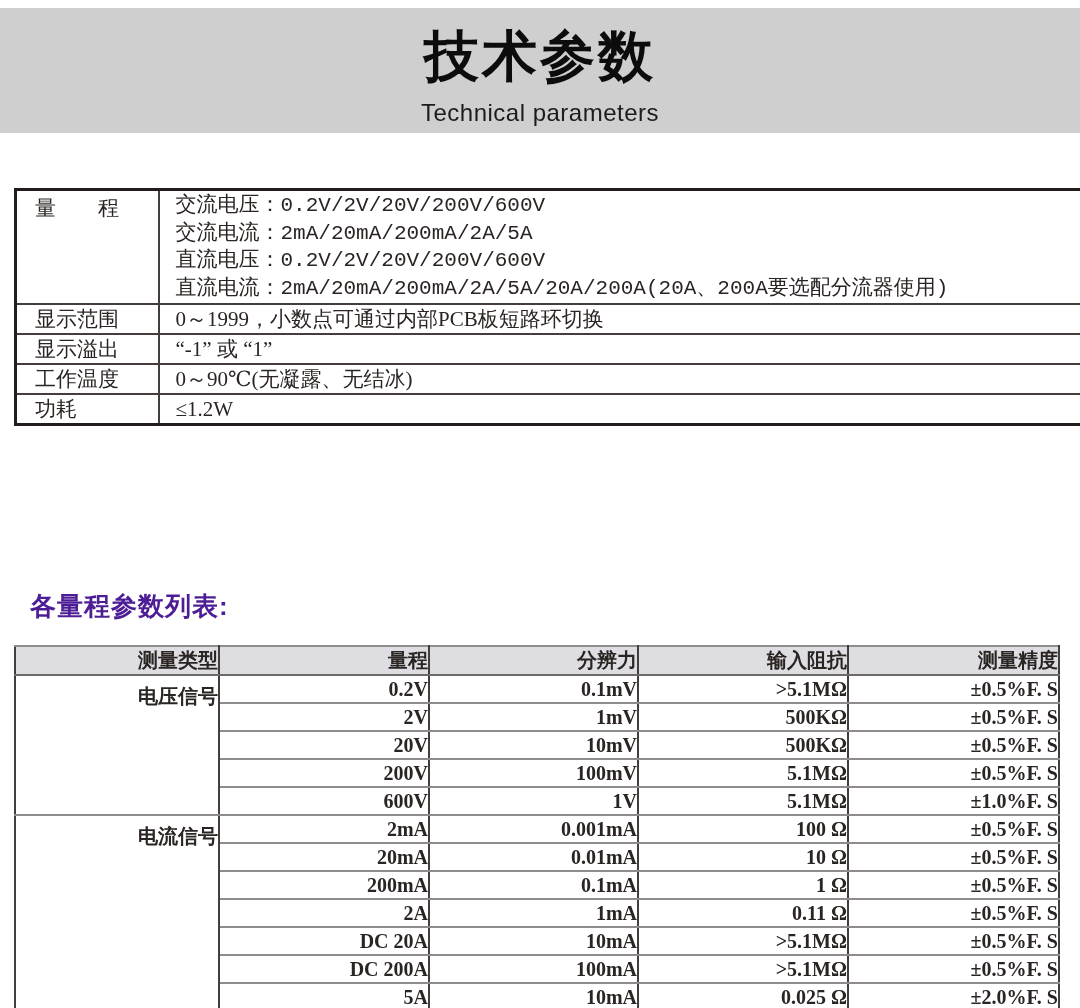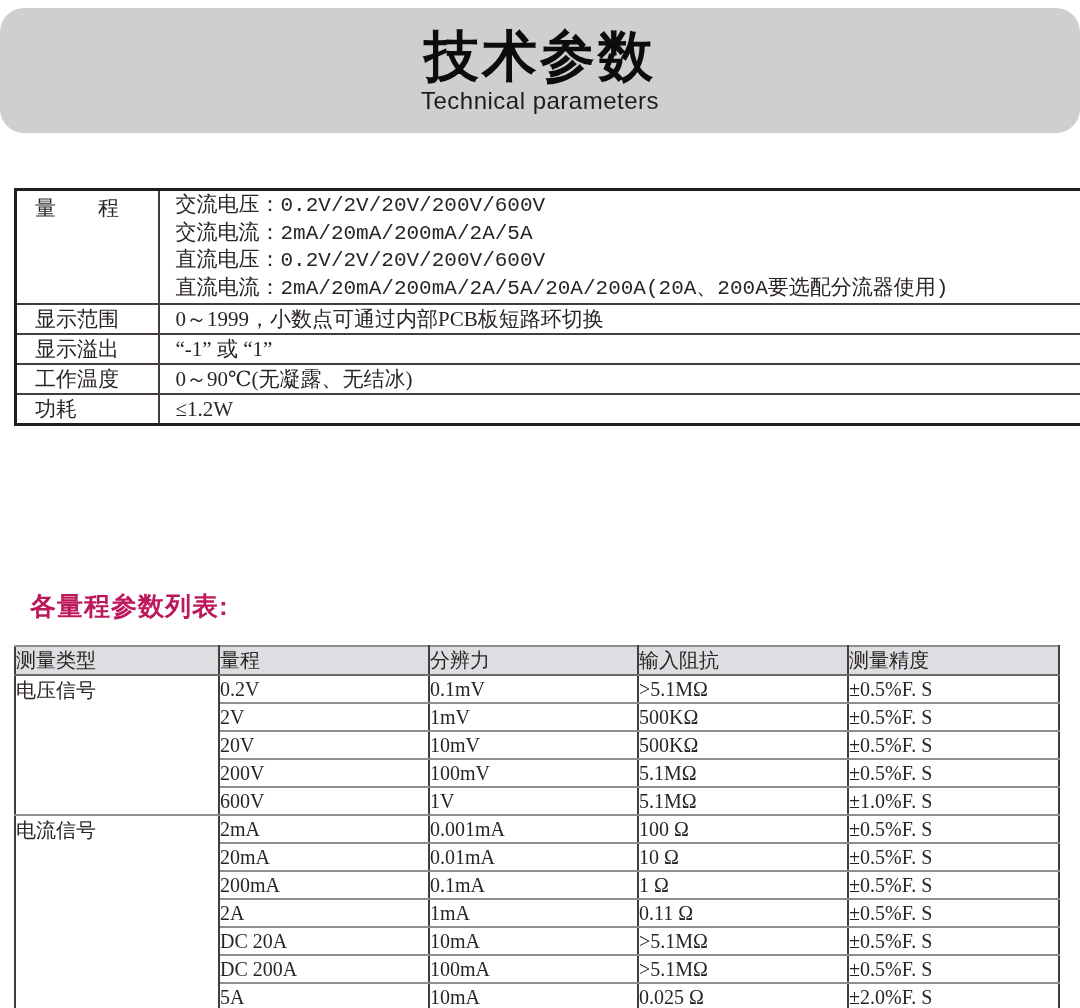--- a/index.html
+++ b/index.html
@@ -3,29 +3,29 @@
 <meta charset="utf-8">
 <style>
   html,body{margin:0;padding:0;}
   body{
     width:1080px;height:1008px;position:relative;background:#ffffff;
     font-family:"Liberation Sans", sans-serif;color:#1e1a19;overflow:hidden;
   }
   
   .band{
     position:absolute;top:8px;left:0;width:1080px;height:125px;
-    background:#d0cfd0;text-align:center;border-radius:24px;
+    background:#d0cfd0;text-align:center;
   }
   .band h1{
     margin:0;padding-top:18px;font-size:55px;line-height:60px;
     font-weight:800;letter-spacing:3px;color:#0c0c0c;
     font-family:"Liberation Sans", sans-serif;
   }
   .band .sub{
-    margin-top:2px;font-size:24px;line-height:26px;color:#1c1c1c;
+    margin-top:14px;font-size:24px;line-height:26px;color:#1c1c1c;
     font-weight:400;letter-spacing:0.5px;
   }
   
   table{border-collapse:collapse;table-layout:fixed;}
   #specs{
     position:absolute;left:14px;top:188px;width:1080px;
     border:3px solid #221d1c;
     font-family:"Liberation Serif","DejaVu Serif", serif;
     font-size:21px;color:#2a2422;
   }
@@ -35,39 +35,39 @@
   }
   #specs th{width:143px;padding-left:18px;}
   #specs td{padding-left:16px;}
   #specs tr.multi th{vertical-align:top;padding-top:3px;}
   #specs tr.multi td div{line-height:27.5px;}
   #specs tr.single{height:26px;}
   #specs tr.multi td{padding-top:1px;padding-bottom:1px;font-family:Liberation Mono, monospace;}
   
   .section-heading{
     position:absolute;left:30px;top:589px;font-size:26px;font-weight:800;
-    color:#be185d;letter-spacing:1px;font-family:"Liberation Sans", sans-serif;
+    color:#4c1d95;letter-spacing:1px;font-family:"Liberation Sans", sans-serif;
   }
   
   #ranges{
     position:absolute;left:14px;top:645px;width:1044px;
     border:2px solid #26211f;border-bottom-width:3px;
     font-family:"Liberation Serif","DejaVu Serif", serif;
     font-size:20px;color:#2a2422;
   }
   #ranges th,#ranges td{
     border-left:2px solid #443d3b;border-right:2px solid #443d3b;
     border-top:2px solid #908c8c;border-bottom:2px solid #908c8c;
-    text-align:left;vertical-align:middle;height:26px;padding:0;
-    font-weight:normal;
+    text-align:right;vertical-align:middle;height:26px;padding:0;
+    font-weight:bold;
   }
   #ranges thead th{
     background:#dedee2;border-bottom:2px solid #6e6a69;height:26px;
   }
-  #ranges td.group{border-top:2px solid #443d3b;vertical-align:top;padding-top:1px;border-radius:8px;}
+  #ranges td.group{border-top:2px solid #443d3b;vertical-align:top;padding-top:7px;border-radius:8px;}
 </style>
 </head>
 <body>
 
 <div class="band">
   <h1>技术参数</h1>
   <div class="sub">Technical parameters</div>
 </div>
 
 <table id="specs">

